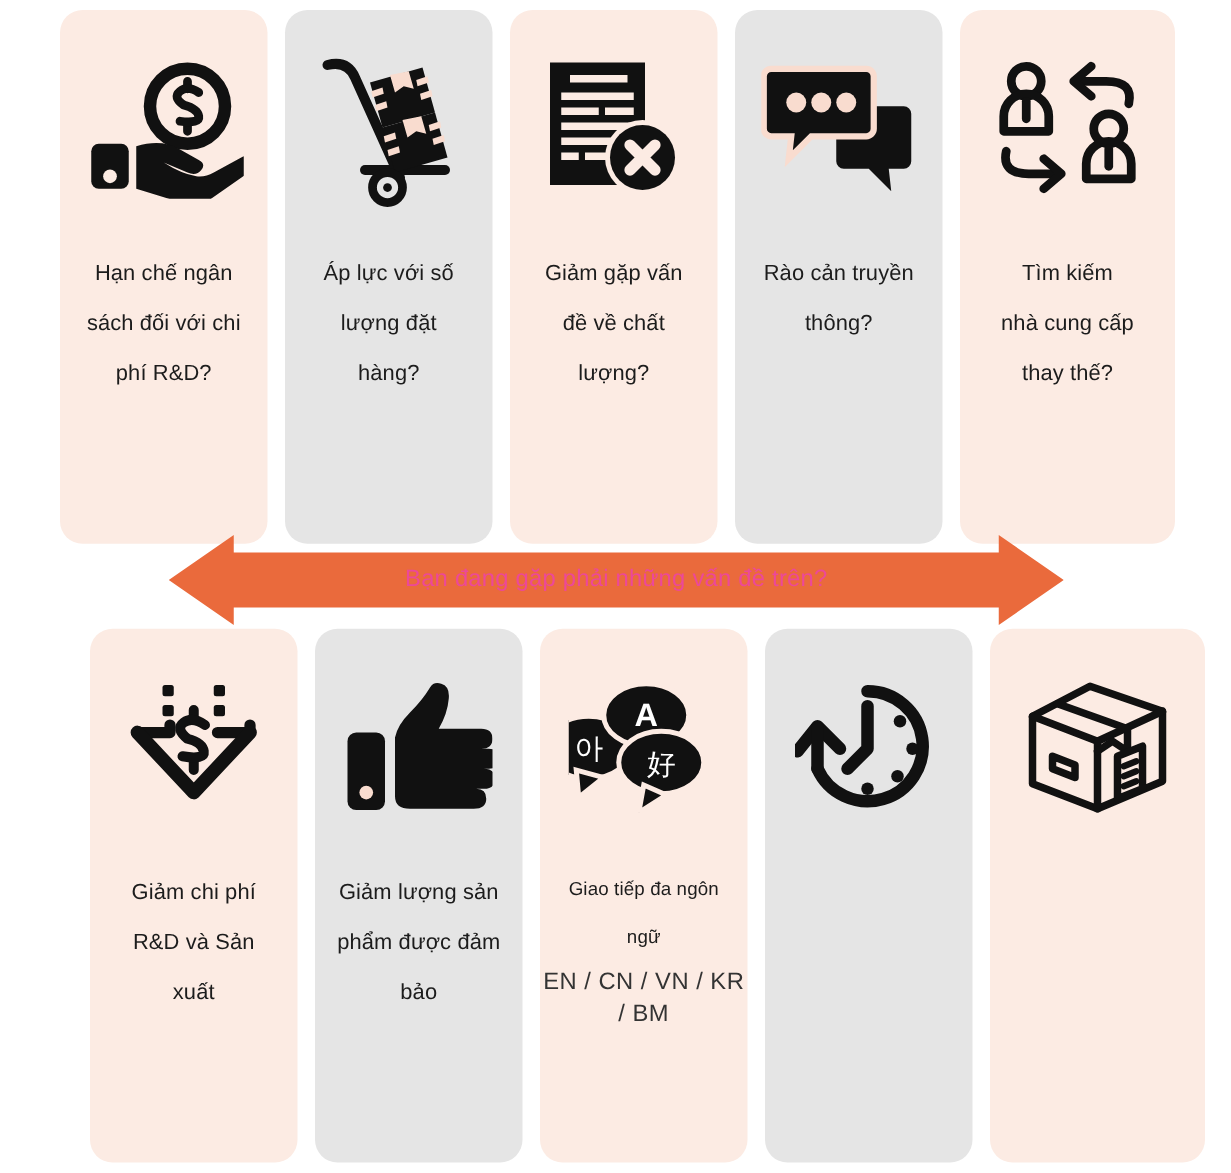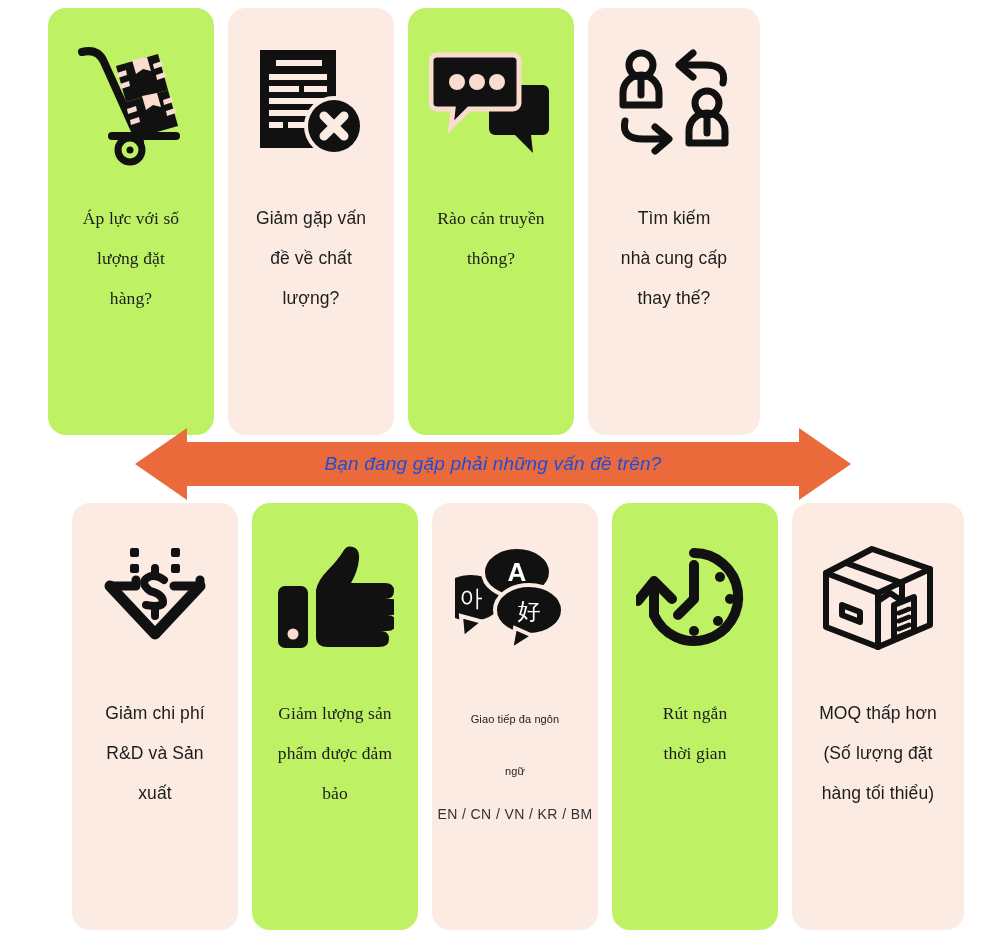--- a/index.html
+++ b/index.html
@@ -39,21 +39,21 @@
     border-radius: 18px;
     box-sizing: border-box;
     padding: 0;
     display: flex;
     flex-direction: column;
     align-items: center;
     position: relative;
     flex: 0 0 auto;
   }
   .card.tone-light { background: #fcebe3; }
-  .card.tone-dark  { background: #bef264; font-family: Liberation Serif, serif; }
+  .card.tone-dark  { background: #e5e5e5; }
 
   .row-top .card:nth-child(1)    { margin-left: 48px; }
   .row-bottom .card:nth-child(1) { margin-left: 72px; }
   .card + .card { margin-left: 14px; }
   .card.wide { width: 172px; }
 
   
   .icon-wrap {
     height: 190px;
     width: 100%;
@@ -69,27 +69,27 @@
     text-align: center;
     font-size: 17.5px;
     line-height: 40px;
     color: #1c1c1c;
     letter-spacing: 0.1px;
     padding: 0 8px;
     box-sizing: border-box;
     white-space: pre-line;
   }
   .caption.small-body {
-    font-size: 11px;
-    line-height: 52px;
+    font-size: 15px;
+    line-height: 38px;
   }
   .sub-caption {
     width: 100%;
     text-align: center;
-    font-size: 14px;
+    font-size: 19px;
     line-height: 26px;
     color: #333333;
     letter-spacing: 0.4px;
     margin-top: 4px;
   }
 
   
   .arrow-banner {
     position: absolute;
     left: 135px;
@@ -100,34 +100,48 @@
   .arrow-banner svg { display: block; }
   .arrow-label {
     position: absolute;
     left: 0;
     top: 0;
     width: 716px;
     height: 72px;
     display: flex;
     align-items: center;
     justify-content: center;
-    color: #1d4ed8;
+    color: #ec4899;
     font-size: 19px;
     letter-spacing: 0.2px;
     pointer-events: none;
-    font-style: italic;
   }
 </style>
 </head>
 <body>
 
 <div class="infographic">
 
   <div class="row row-top">
 
+    <div class="card tone-light">
+      <div class="icon-wrap">
+        <svg width="128" height="112" viewBox="0 0 128 112" fill="#111111">
+          <circle cx="83" cy="38" r="30" fill="none" stroke="#111111" stroke-width="10"></circle>
+          <path d="M83 18 v6 M83 52 v6" stroke="#111111" stroke-width="7" stroke-linecap="round"></path>
+          <path d="M92 27 q-9-6-15-1 t3 11 q11 3 12 9 t-15 4" fill="none" stroke="#111111" stroke-width="7" stroke-linecap="round" stroke-linejoin="round"></path>
+          <rect x="6" y="68" width="30" height="36" rx="6"></rect>
+          <circle cx="21" cy="94" r="5.5" fill="#fcebe3"></circle>
+          <path d="M42 70 q20-6 34 2 l16 9 q6 3 2 8 q-4 5-11 2 l-19-8 q14 9 26 11 q7 1 14-3 l22-12 q7-4 10 2 q3 5-4 10 l-33 23 q-8 5-18 2 l-39-12 Z"></path>
+        </svg>
+      </div>
+      <div class="caption">Hạn chế ngân
+sách đối với chi
+phí R&amp;D?</div>
+    </div>
 
     <div class="card tone-dark">
       <div class="icon-wrap">
         <svg width="126" height="126" viewBox="0 0 126 126">
           <path d="M14 12 q16-4 22 10 l36 80" fill="none" stroke="#111111" stroke-width="8" stroke-linecap="round"></path>
           <path d="M44 96 h64" fill="none" stroke="#111111" stroke-width="8" stroke-linecap="round"></path>
           <g fill="#111111">
             <path d="M48 26 l42-12 l10 36 l-42 12 Z"></path>
             <path d="M64 20 l4 14 l7-5 l8 2 l-4-14 Z" fill="#f9dccf"></path>
             <path d="M49 33 l9-3 l1 5 l-9 3 Z" fill="#f9dccf"></path>
@@ -286,35 +300,30 @@
           <path d="M18 40 v32" fill="none" stroke="#111111" stroke-width="10" stroke-linecap="round"></path>
           <path d="M58 22 v34 l-16 16" fill="none" stroke="#111111" stroke-width="10" stroke-linecap="round" stroke-linejoin="round"></path>
           <g fill="#111111">
             <circle cx="84" cy="34" r="5"></circle>
             <circle cx="94" cy="56" r="5"></circle>
             <circle cx="82" cy="78" r="5"></circle>
             <circle cx="58" cy="88" r="5"></circle>
           </g>
         </svg>
       </div>
-      <div class="caption">Rút ngắn
-thời gian</div>
     </div>
 
     <div class="card tone-light wide">
       <div class="icon-wrap">
         <svg width="116" height="110" viewBox="0 0 116 110" fill="none" stroke="#111111" stroke-width="6" stroke-linejoin="round" stroke-linecap="round">
           <path d="M6 30 L52 6 L110 26 L110 82 L58 104 L6 84 Z"></path>
           <path d="M6 30 L58 50 L110 26"></path>
           <path d="M58 50 L58 104"></path>
           <path d="M26 20 L82 40 L82 58 L70 50 L58 58"></path>
           <path d="M22 62 l18 7 l0 10 l-18-7 Z"></path>
           <path d="M74 62 l20-8 l0 34 l-20 8 Z"></path>
           <path d="M79 70 l10-4 M79 78 l10-4 M79 86 l10-4" stroke-width="5"></path>
         </svg>
       </div>
-      <div class="caption">MOQ thấp hơn
-(Số lượng đặt
-hàng tối thiểu)</div>
     </div>
   </div>
 
 </div>
 
 </body></html>

